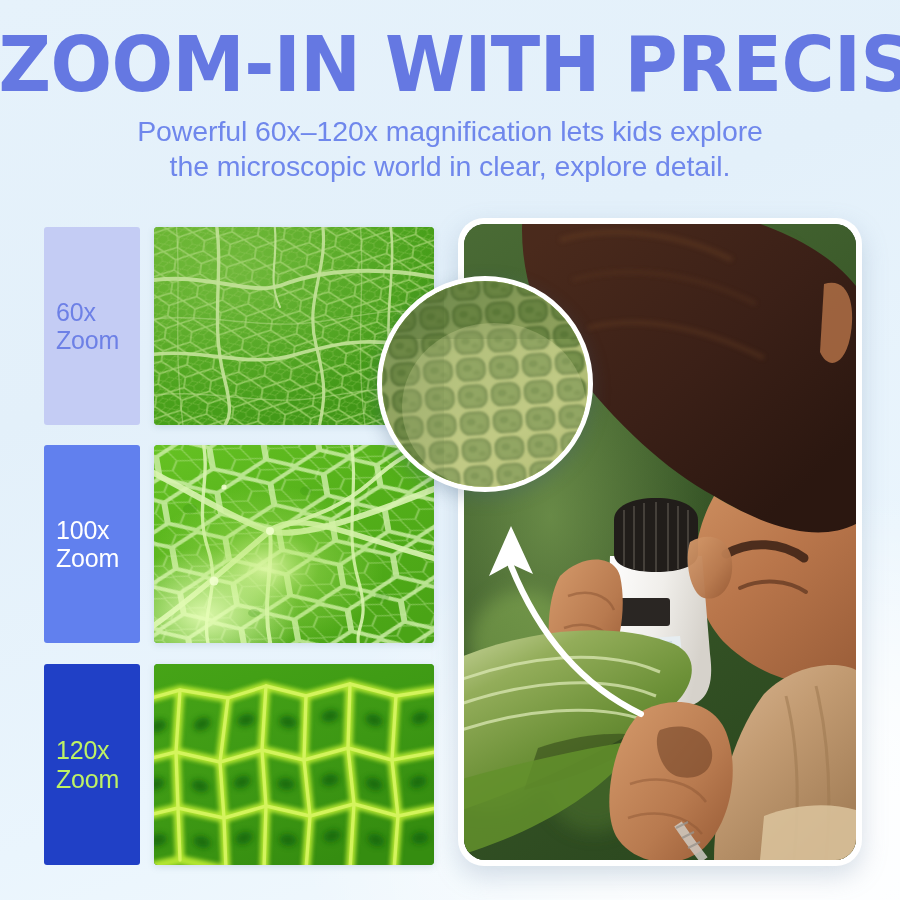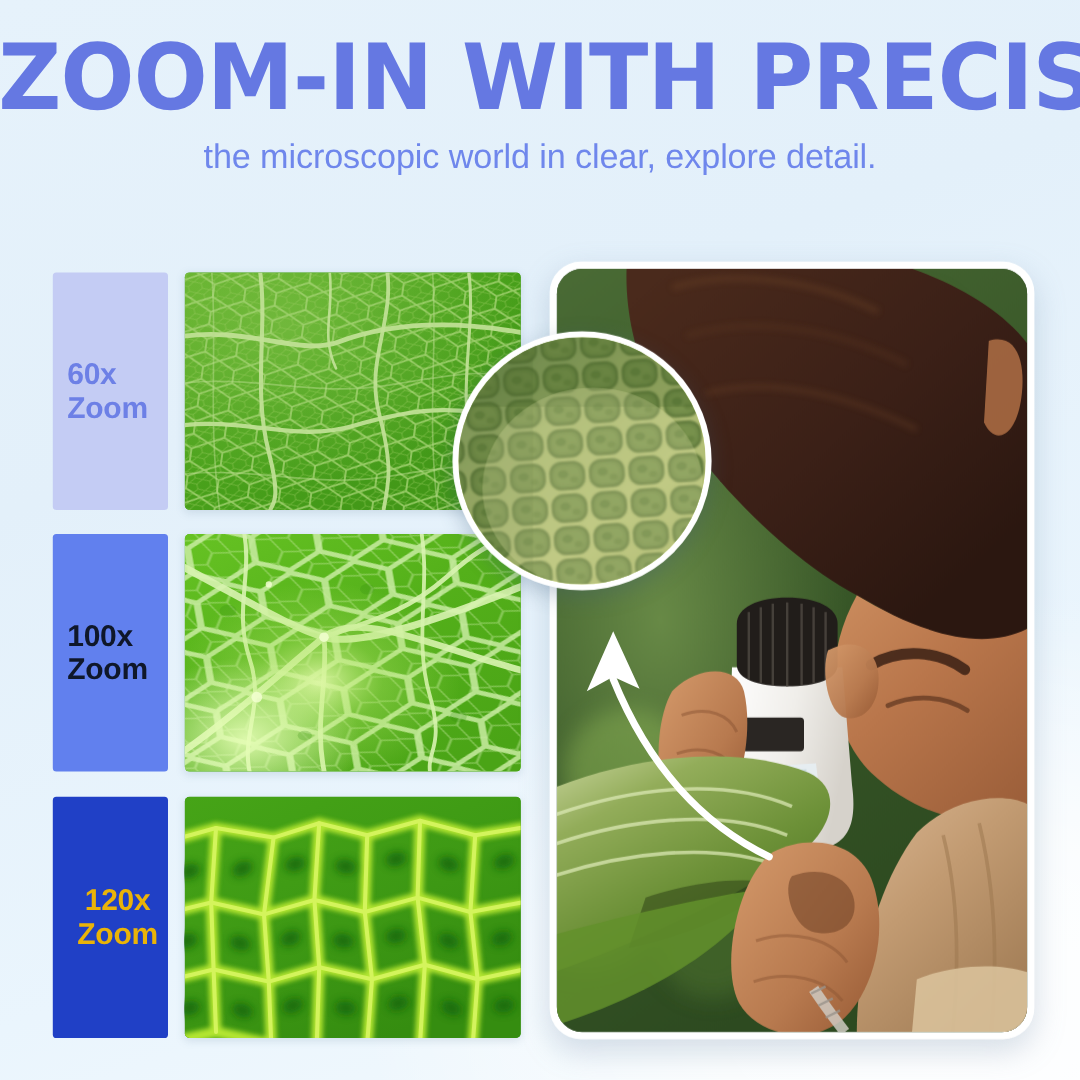--- a/index.html
+++ b/index.html
@@ -79,29 +79,29 @@
 
   .zoom-chip {
     flex: 0 0 96px;
     border-radius: 3px;
     display: flex;
     flex-direction: column;
     justify-content: center;
     padding-left: 12px;
     font-size: 25px;
     line-height: 1.14;
-    font-weight: 700;
+    font-weight: 400;
     letter-spacing: -0.2px;
   }
   .zoom-chip .mag { display: block; }
   .zoom-chip .wd  { display: block; }
 
   .chip-60  { background: #c4ccf4; color: #6d80e6; }
-  .chip-100 { background: #6180ee; color: #0f172a; }
-  .chip-120 { background: #2040c6; color: #eab308; text-align: center; }
+  .chip-100 { background: #6180ee; color: #ffffff; }
+  .chip-120 { background: #2040c6; color: #bef264; }
 
   .leaf {
     flex: 1 1 auto;
     border-radius: 4px;
     overflow: hidden;
     position: relative;
     box-shadow: 0 2px 7px rgba(90,120,150,0.18);
   }
 
   
@@ -167,20 +167,21 @@
 </style>
 </head>
 <body>
 
 <div class="poster">
 
   <div class="header">
     <div class="headline">ZOOM-IN WITH PRECISION</div>
 
     <div class="subhead">
+      <span class="line">Powerful 60x–120x magnification lets kids explore</span>
       <span class="line">the microscopic world in clear, explore detail.</span>
     </div>
   </div>
 
   <div class="grid">
 
     <div class="row r1">
 
       <div class="zoom-chip chip-60">
         <span class="mag">60x</span>

